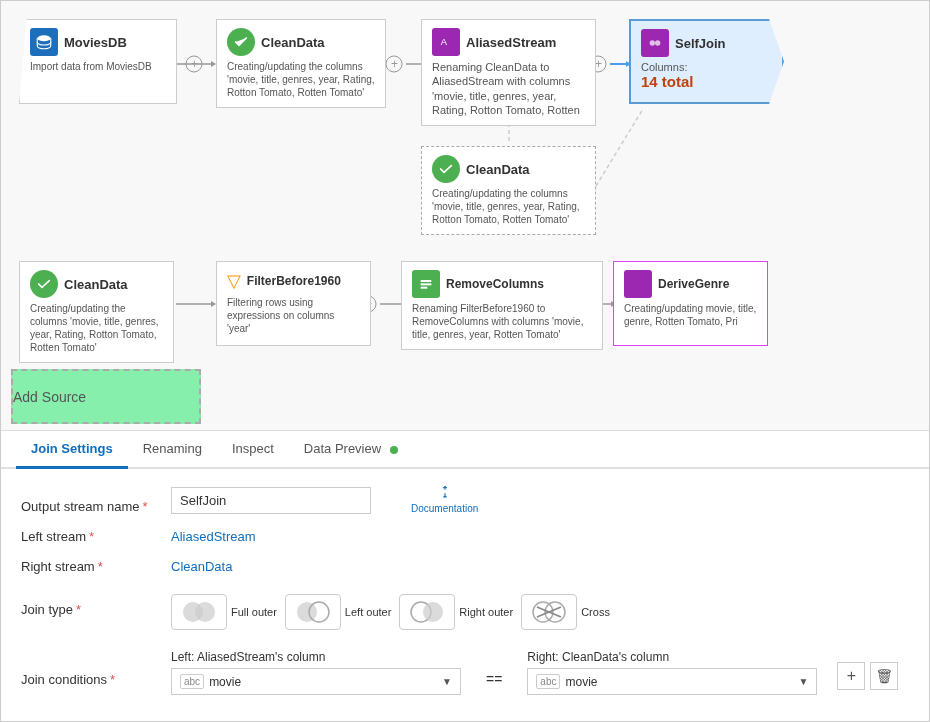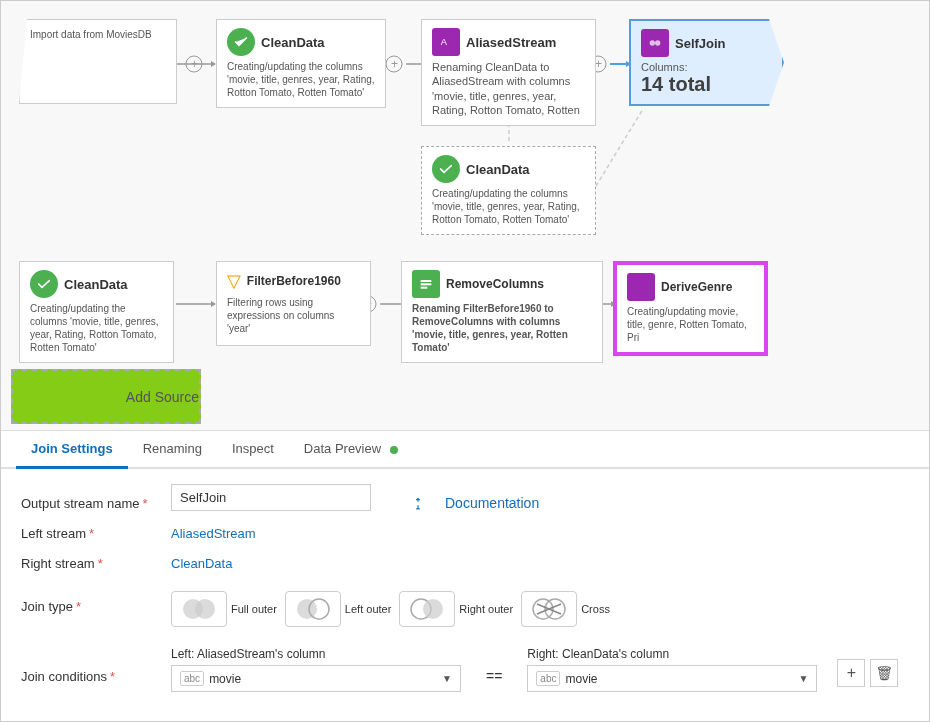--- a/index.html
+++ b/index.html
@@ -16,21 +16,21 @@
     .tab.active { color: #106ebe; border-bottom: 3px solid #106ebe; font-weight: 600; }
     .tab-dot { display: inline-block; width: 8px; height: 8px; border-radius: 50%; background: #4caf50; margin-left: 5px; vertical-align: middle; }
 
     
     .settings-panel { padding: 15px 20px; background: #fff; flex: 1; overflow-y: auto; }
     .form-row { display: flex; align-items: flex-end; margin-bottom: 15px; gap: 10px; }
     .form-label { min-width: 140px; font-size: 13px; color: #333; display: flex; align-items: center; gap: 3px; }
     .required { color: #d9534f; }
     .form-input { border: 1px solid #ccc; padding: 5px 8px; font-size: 13px; min-width: 200px; color: #333; }
     .form-link { color: #106ebe; cursor: pointer; font-size: 13px; }
-    .doc-link { display: flex; align-items: center; gap: 20px; color: #106ebe; cursor: pointer; font-size: 14px; margin-left: 30px; }
+    .doc-link { display: flex; align-items: center; gap: 5px; color: #106ebe; cursor: pointer; font-size: 10px; margin-left: 30px; flex-direction: column; }
 
     
     .join-types { display: flex; gap: 8px; align-items: flex-end; }
     .join-type-btn { display: flex; flex-direction: row; align-items: center; gap: 4px; cursor: pointer; }
     .join-type-icon { width: 56px; height: 36px; border: 1px solid #ccc; border-radius: 4px; display: flex; align-items: center; justify-content: center; background: #fff; }
     .join-type-icon.selected { border: 2px solid #106ebe; background: #fff; }
     .join-type-label { font-size: 11px; color: #333; text-align: center; }
     .column-select-container { display: flex; flex-direction: column; gap: 4px; }
     .column-header { font-size: 12px; color: #333; font-weight: 500; }
     .column-select { border: 1px solid #ccc; padding: 5px 8px; font-size: 12px; min-width: 280px; display: flex; align-items: center; justify-content: space-between; background: #fff; cursor: pointer; }
@@ -85,20 +85,30 @@
       <text x="574" y="307" fill="#999" font-size="12">+</text>
 
       <line x1="589" y1="303" x2="610" y2="303" stroke="#999" stroke-width="1.5"></line>
       <polygon points="610,300 610,306 615,303" fill="#999"></polygon>
 
       <circle cx="193" cy="63" r="8" fill="none" stroke="#999" stroke-width="1"></circle>
       <text x="190" y="67" fill="#999" font-size="12">+</text>
     </svg>
 
     <div style="position:absolute; left:18px; top:18px; width:158px; min-height:85px; background:#fff; border:1px solid #ccc; padding:8px 10px; clip-path: polygon(8px 0%, 100% 0%, calc(100% - 0px) 100%, 0% 100%);">
+      <div style="display:flex; align-items:center; gap:6px; margin-bottom:4px;">
+        <div style="width:28px; height:28px; background:#1e6fbb; border-radius:3px; display:flex; align-items:center; justify-content:center;">
+          <svg width="18" height="18" viewBox="0 0 24 24" fill="white">
+              <ellipse cx="12" cy="7" rx="9" ry="4"></ellipse>
+              <path d="M3 7v5c0 2.2 4 4 9 4s9-1.8 9-4V7" fill="none" stroke="white" stroke-width="1.5"></path>
+              <path d="M3 12v5c0 2.2 4 4 9 4s9-1.8 9-4v-5" fill="none" stroke="white" stroke-width="1.5"></path>
+            </svg>
+        </div>
+        <span style="font-size:13px; font-weight:600; color:#333;">MoviesDB</span>
+      </div>
       <div style="font-size:10px; color:#555; line-height:1.3;">Import data from MoviesDB</div>
     </div>
 
     <div style="position:absolute; left:215px; top:18px; width:170px; min-height:85px; background:#fff; border:1px solid #ccc; padding:8px 10px;">
       <div style="display:flex; align-items:center; gap:6px; margin-bottom:4px;">
         <div style="width:28px; height:28px; background:#4caf50; border-radius:50%; display:flex; align-items:center; justify-content:center;">
           <svg width="16" height="16" viewBox="0 0 24 24" fill="white">
               <path d="M20 6L9 17l-5-5"></path>
               <path d="M20 6L9 17l-5-5" stroke="white" stroke-width="2.5" fill="none" stroke-linecap="round"></path>
             </svg>
@@ -124,21 +134,21 @@
       <div style="display:flex; align-items:center; gap:6px; margin-bottom:4px;">
         <div style="width:28px; height:28px; background:#9c27b0; border-radius:3px; display:flex; align-items:center; justify-content:center;">
           <svg width="16" height="16" viewBox="0 0 24 24" fill="white">
               <circle cx="8" cy="12" r="4" fill="white" opacity="0.7"></circle>
               <circle cx="16" cy="12" r="4" fill="white" opacity="0.7"></circle>
             </svg>
         </div>
         <span style="font-size:13px; font-weight:600; color:#333;">SelfJoin</span>
       </div>
       <div style="font-size:11px; color:#555;">Columns:</div>
-      <div style="font-size:20px; font-weight:600; color:#404040;">14 total</div>
+      <div style="font-size:15px; font-weight:600; color:#c2410c;">14 total</div>
     </div>
 
     <div style="position:absolute; left:420px; top:145px; width:175px; min-height:85px; background:#fff; border:1px dashed #aaa; padding:8px 10px;">
       <div style="display:flex; align-items:center; gap:6px; margin-bottom:4px;">
         <div style="width:28px; height:28px; background:#4caf50; border-radius:50%; display:flex; align-items:center; justify-content:center;">
           <svg width="16" height="16" viewBox="0 0 24 24">
               <path d="M4 12l5 5L20 7" stroke="white" stroke-width="2.5" fill="none" stroke-linecap="round"></path>
             </svg>
         </div>
         <span style="font-size:13px; font-weight:600; color:#333;">CleanData</span>
@@ -170,32 +180,32 @@
       <div style="display:flex; align-items:center; gap:6px; margin-bottom:4px;">
         <div style="width:28px; height:28px; background:#4caf50; border-radius:3px; display:flex; align-items:center; justify-content:center;">
           <svg width="16" height="16" viewBox="0 0 24 24">
               <rect x="4" y="6" width="16" height="3" fill="white"></rect>
               <rect x="4" y="11" width="16" height="3" fill="white"></rect>
               <rect x="4" y="16" width="10" height="3" fill="white"></rect>
             </svg>
         </div>
         <span style="font-size:12px; font-weight:600; color:#333;">RemoveColumns</span>
       </div>
-      <div style="font-size:10px; color:#555; line-height:1.3;font-weight:bold;">Renaming FilterBefore1960 to RemoveColumns with columns 'movie, title, genres, year, Rotten Tomato'</div>
-    </div>
-
-    <div style="position:absolute; left:612px; top:260px; width:155px; min-height:85px; background:#fff; border:4px solid #d946ef; padding:8px 10px; overflow:hidden;">
+      <div style="font-size:10px; color:#555; line-height:1.3;">Renaming FilterBefore1960 to RemoveColumns with columns 'movie, title, genres, year, Rotten Tomato'</div>
+    </div>
+
+    <div style="position:absolute; left:612px; top:260px; width:155px; min-height:85px; background:#fff; border:1px solid #d946ef; padding:8px 10px; overflow:hidden;">
       <div style="display:flex; align-items:center; gap:6px; margin-bottom:4px;">
         <div style="width:28px; height:28px; background:#9c27b0; border-radius:3px;"></div>
         <span style="font-size:12px; font-weight:600; color:#333;">DeriveGenre</span>
       </div>
       <div style="font-size:10px; color:#555; line-height:1.3;">Creating/updating movie, title, genre, Rotten Tomato, Pri</div>
     </div>
 
-    <div style="position:absolute; left:10px; top:368px; width:190px; height:55px; border:2px dashed #aaa; display:flex; align-items:center; justify-content:flex-end; background:#84cc16; cursor:pointer;">
+    <div style="position:absolute; left:10px; top:368px; width:190px; height:55px; border:2px dashed #aaa; display:flex; align-items:center; justify-content:flex-start; background:#86efac; cursor:pointer;">
       <span style="font-size:14px; color:#555;">Add Source</span>
     </div>
 
   </div>
 
   <div class="tabs-bar">
     <div class="tab active">Join Settings</div>
     <div class="tab">Renaming</div>
     <div class="tab">Inspect</div>
     <div class="tab">

